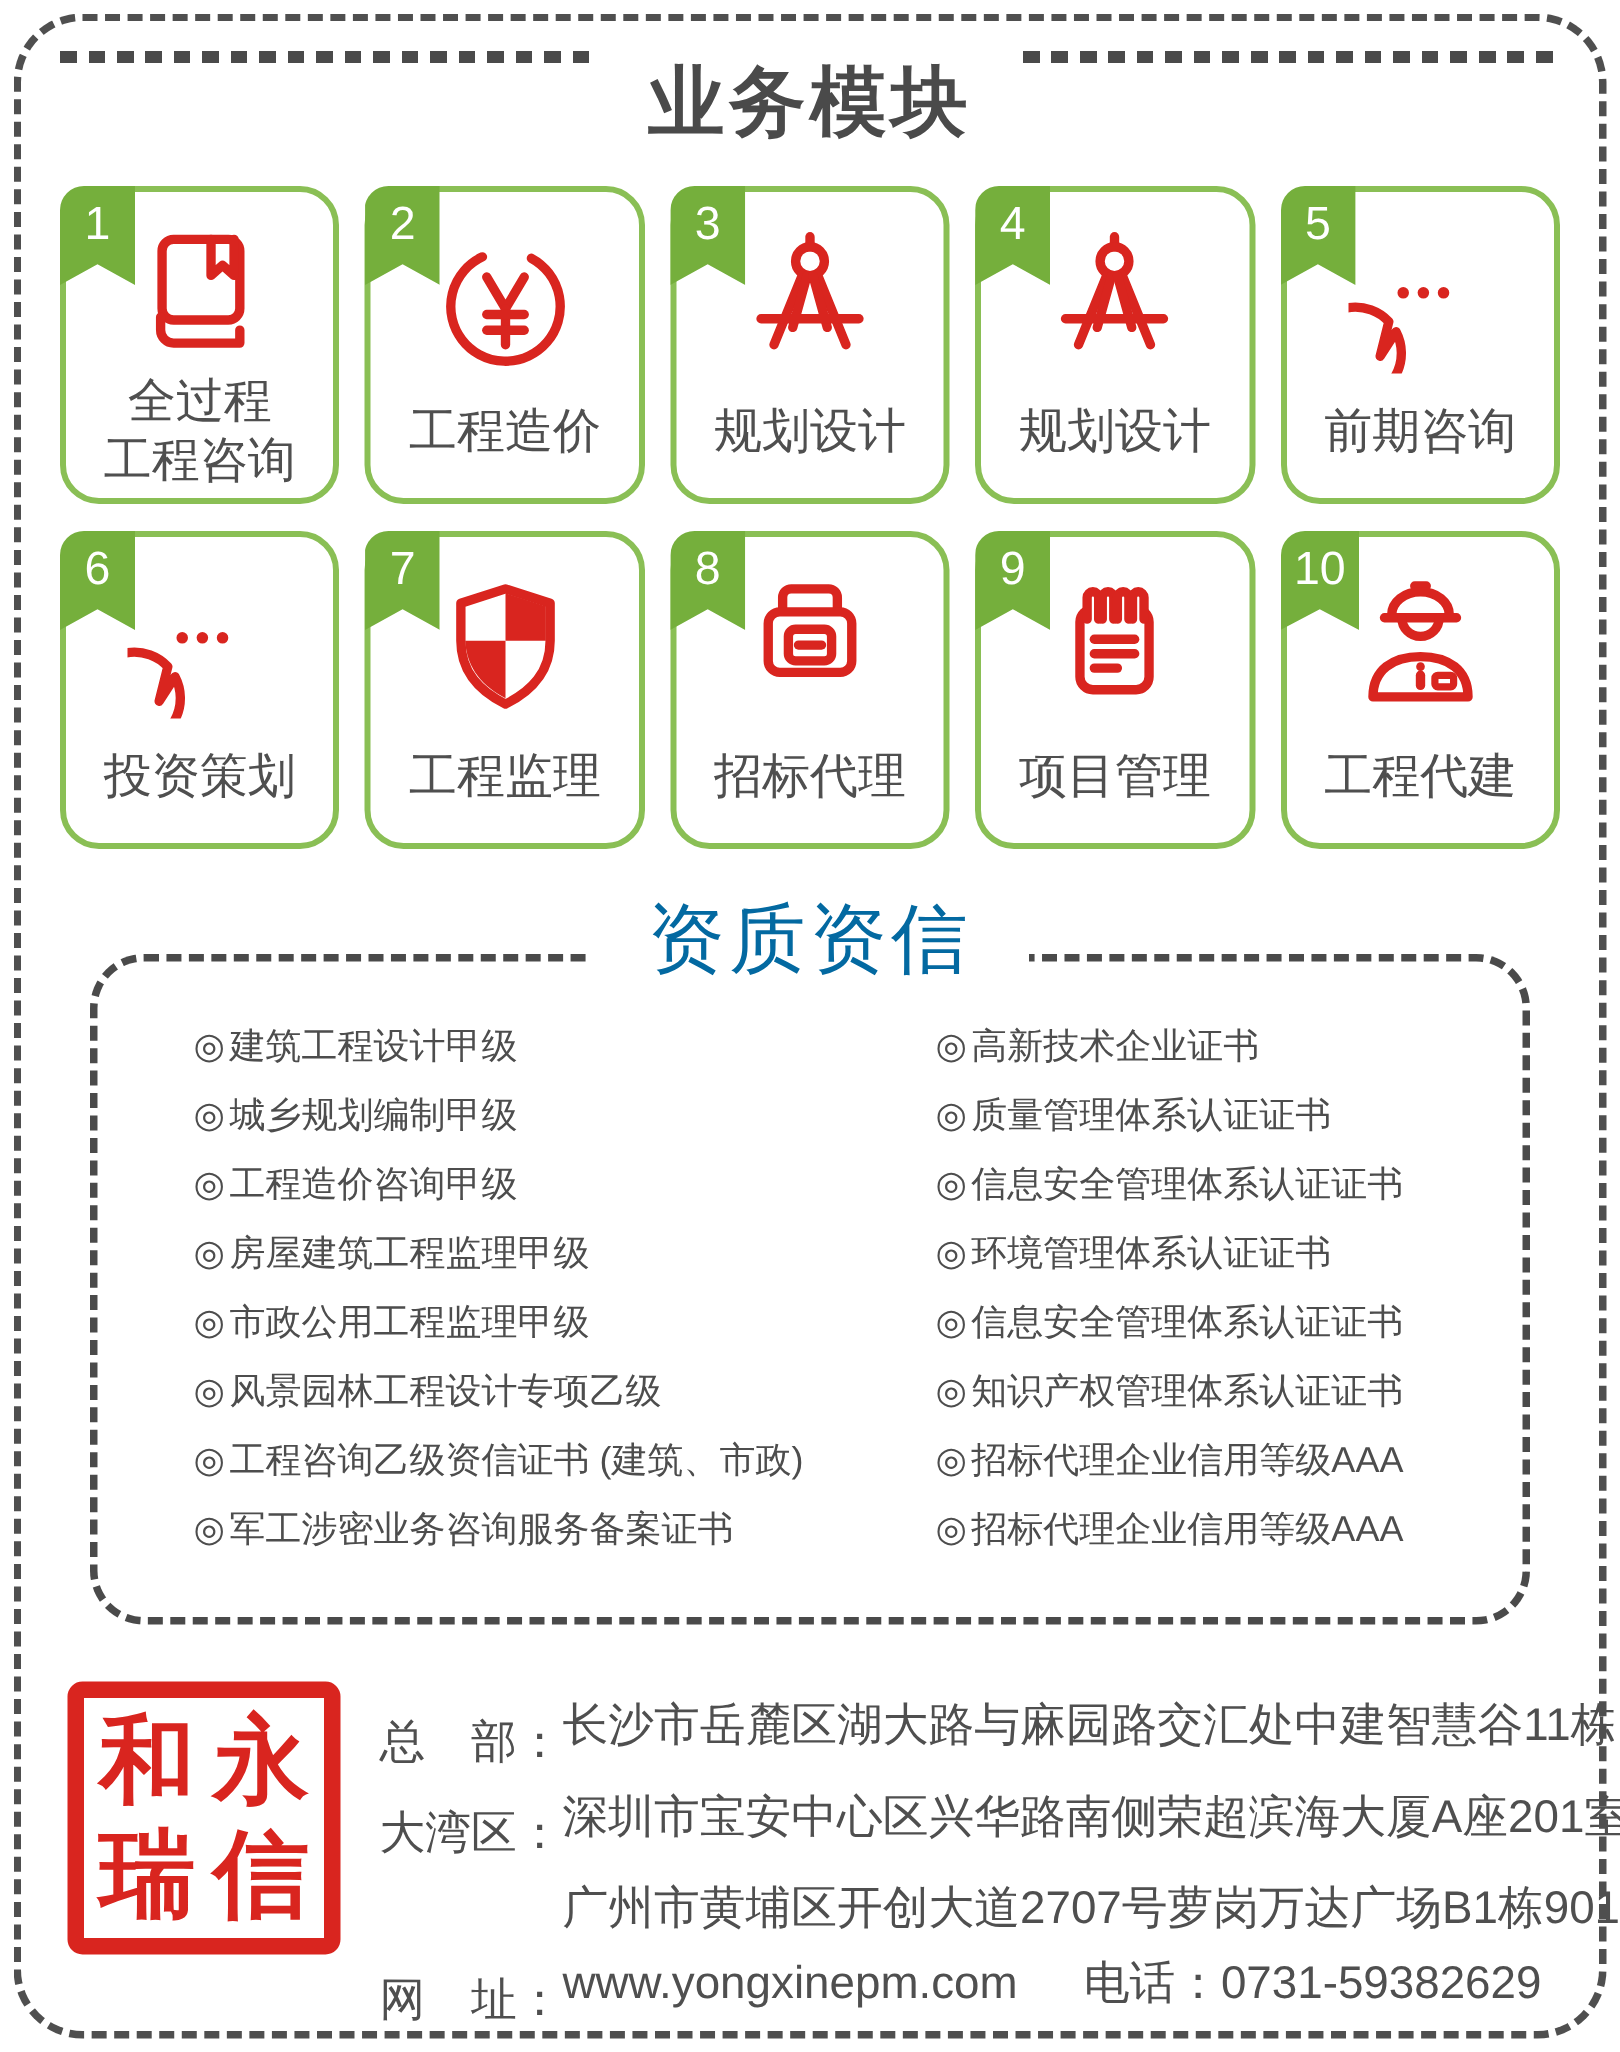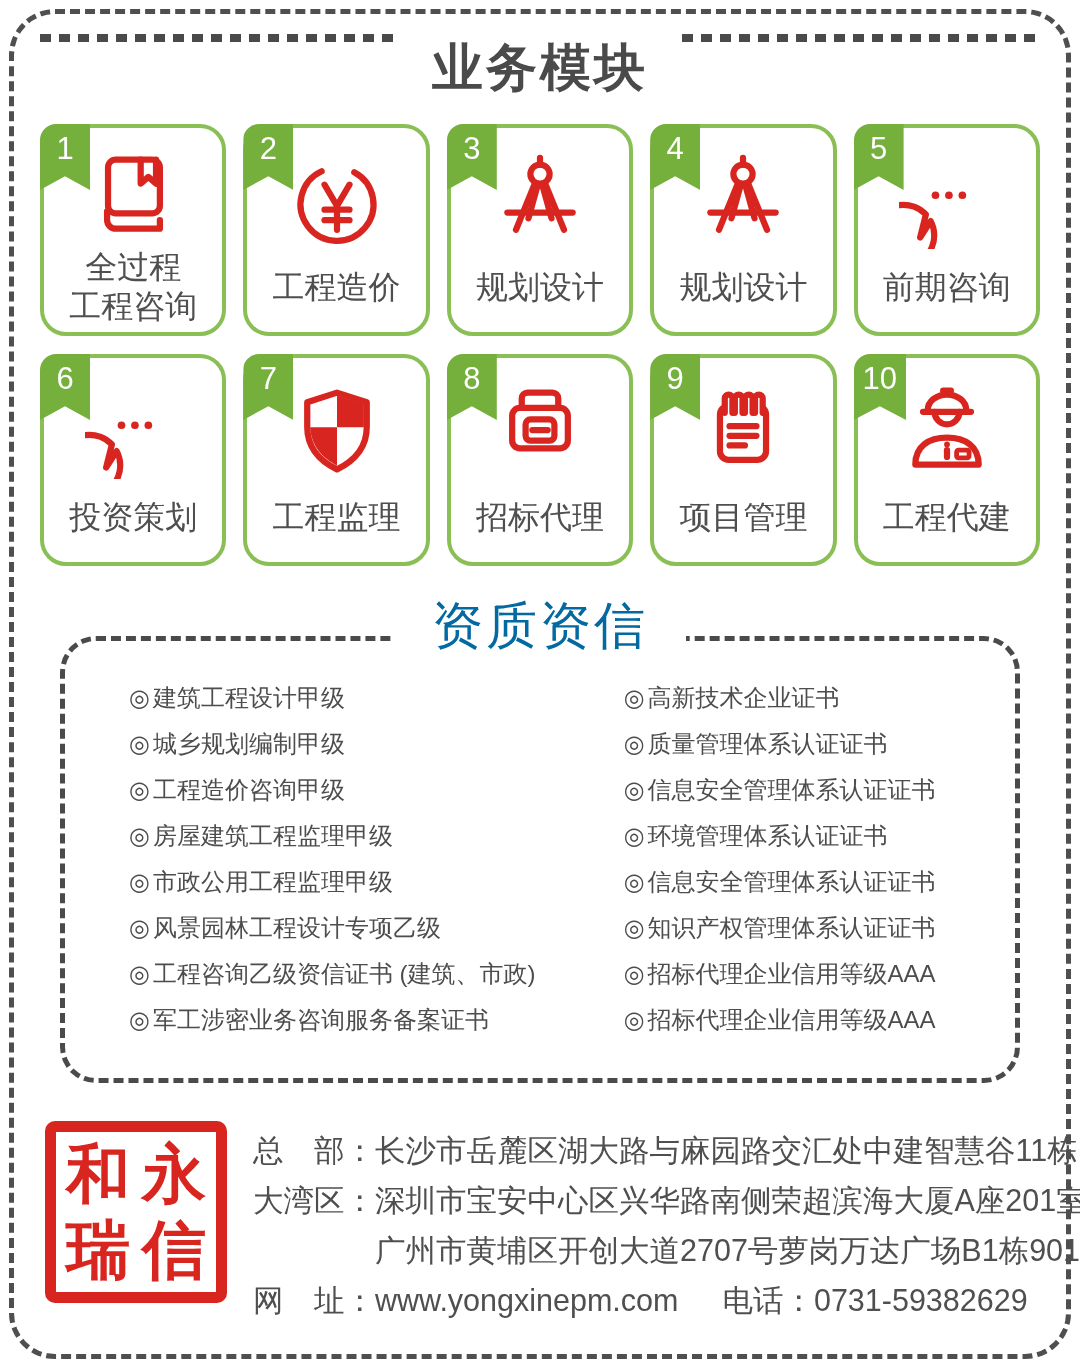--- a/index.html
+++ b/index.html
@@ -69,21 +69,21 @@
   .contact { display:flex; gap:26px; margin:38px 0 0 5px; align-items:flex-start; }
   .seal {
     width:182px; height:182px; box-sizing:border-box; flex:none;
     border:11px solid #D9251F; border-radius:10px; padding:4px;
     display:grid; grid-template-columns:1fr 1fr; place-items:center;
     color:#D9251F; font-weight:bold; font-size:64px; line-height:1;
     font-family:"DejaVu Serif","Liberation Serif",serif;
   }
   .contact-rows { flex:1; padding-top:4px; }
   .c-row { display:flex; font-size:30.5px; line-height:50px; color:#4f4f4f; white-space:nowrap; }
-  .c-label { display:inline-block; min-width:122px; }
+  .c-label { display:inline-block; min-width:122px;margin-top:11px; }
   .c-label2 { margin-left:44px; }
 </style>
 </head>
 <body>
 
 <div class="frame"></div>
 
 <div class="content">
 
   <div class="title-row">

